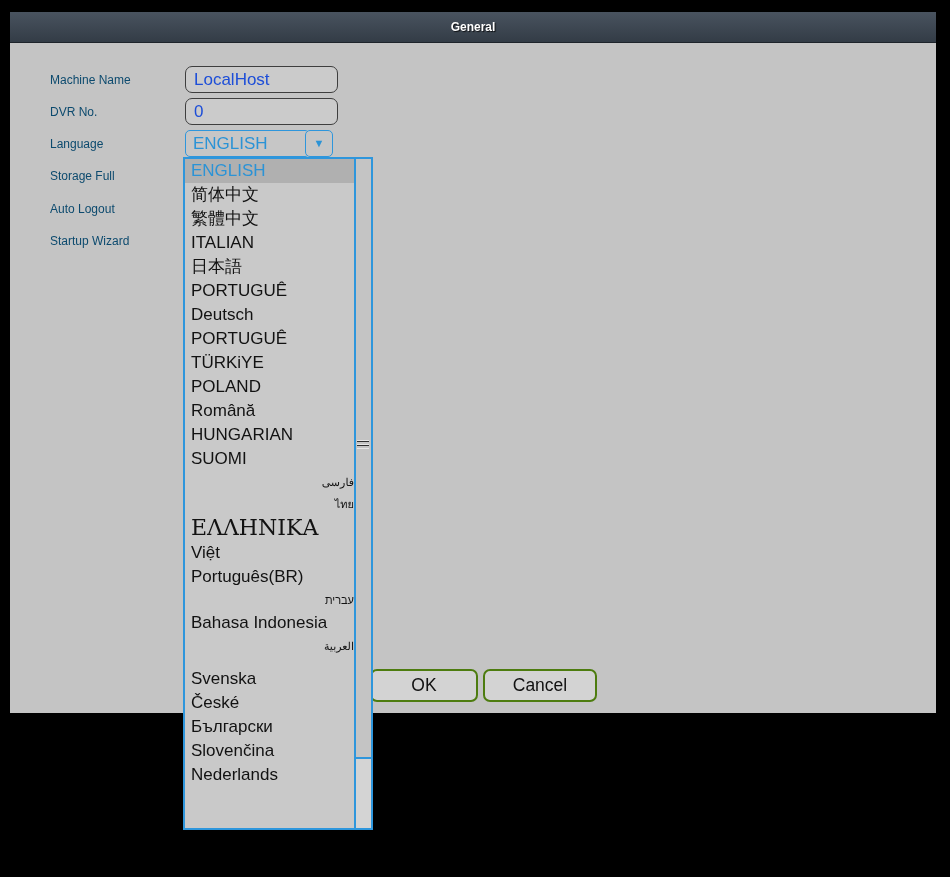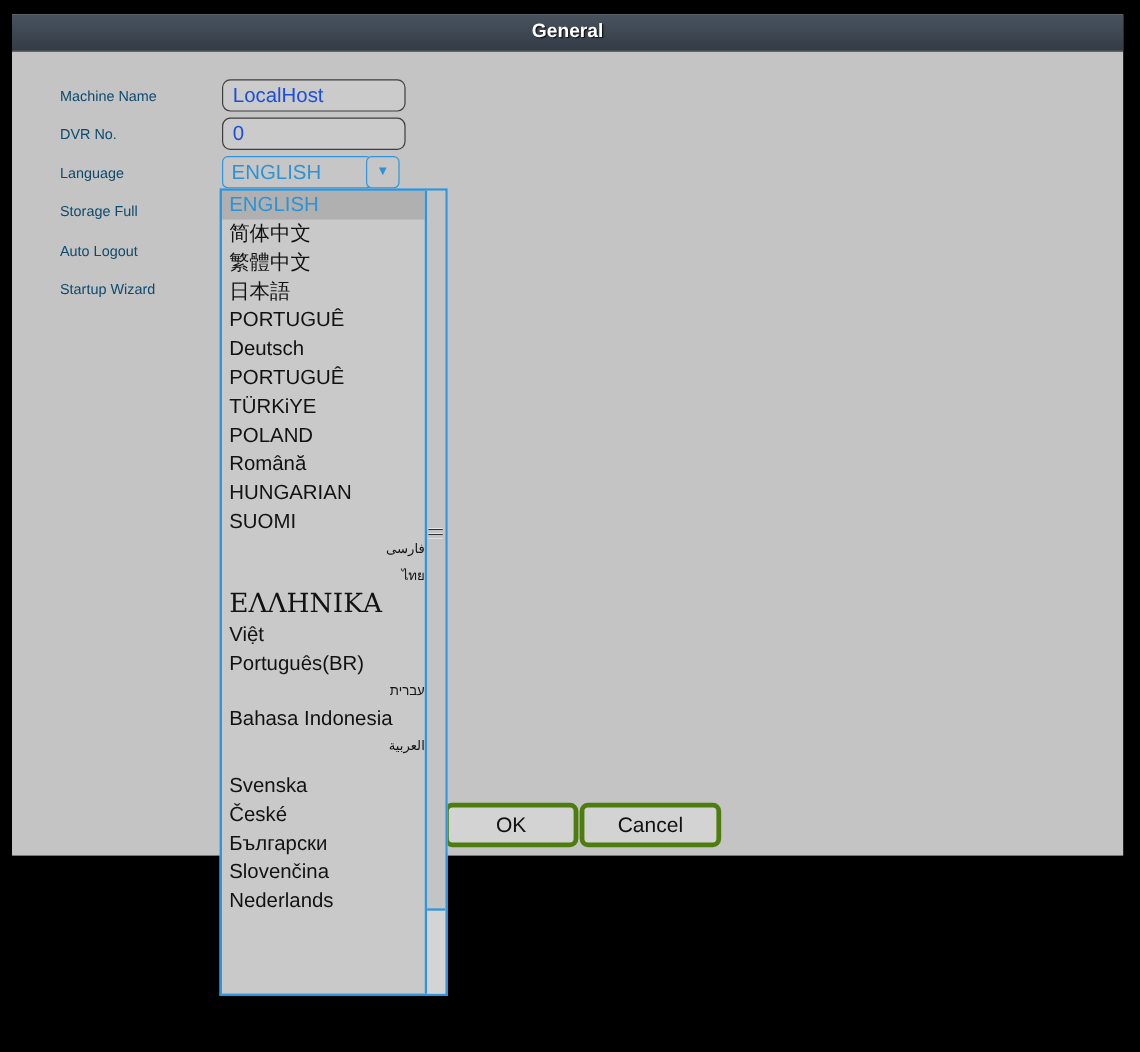--- a/index.html
+++ b/index.html
@@ -12,21 +12,21 @@
     position:absolute;left:10px;top:12px;width:926px;height:701px;
     background:#c4c4c4;z-index:1;
   }
   .titlebar{
     position:absolute;left:0;top:0;width:100%;height:30px;
     background:linear-gradient(#49535f,#333c46);
     border-bottom:1px solid #1e242b;
     display:flex;align-items:center;justify-content:center;
   }
   .titlebar .title{
-    color:#fff;font-size:16px;font-weight:bold;
+    color:#fff;font-size:12px;font-weight:bold;
     text-shadow:1px 1px 1px rgba(0,0,0,.8);
   }
   .dialog-body{position:absolute;left:0;top:31px;width:100%;height:670px;}
   
   .form-label{
     position:absolute;left:28px;height:24px;line-height:24px;
     font-size:12px;color:#0c4a6e;white-space:nowrap;margin-left:12px;
   }
   .lbl-0{top:25px;} .lbl-1{top:57px;} .lbl-2{top:89px;}
   .lbl-3{top:121px;} .lbl-4{top:154px;} .lbl-5{top:186px;}
@@ -45,21 +45,21 @@
   }
   .dd-arrow-btn{
     position:absolute;left:295px;top:87px;width:26px;height:25px;
     background:#c6c6c6;border:1.5px solid #2e96dc;border-radius:5px;
     display:flex;align-items:center;justify-content:center;
   }
   .dd-arrow-btn .arrow{color:#2b93d6;font-size:11px;line-height:1;}
   
   .btn{
     position:absolute;top:626px;height:29px;
-    background:#d3d3d3;border:4px solid #4d7c0f;border-radius:7px;
+    background:#d3d3d3;border:2px solid #4d7c0f;border-radius:7px;
     font-family:"Liberation Sans",sans-serif;font-size:17.5px;color:#111;
     display:flex;align-items:center;justify-content:center;cursor:pointer;
   }
   .btn-ok{left:360px;width:104px;}
   .btn-cancel{left:473px;width:110px;}
   
   .dropdown-list{
     position:absolute;left:183px;top:157px;width:190px;height:673px;
     background:#c9c9c9;border:2px solid #2e96dc;box-sizing:border-box;
     z-index:5;display:flex;
@@ -118,20 +118,21 @@
     <div class="btn btn-ok">OK</div>
     <div class="btn btn-cancel">Cancel</div>
   </div>
 </div>
 
 <div class="dropdown-list">
   <div class="options">
       <div class="opt selected">ENGLISH</div>
       <div class="opt">简体中文</div>
       <div class="opt">繁體中文</div>
+      <div class="opt">ITALIAN</div>
       <div class="opt">日本語</div>
       <div class="opt">PORTUGUÊ</div>
       <div class="opt">Deutsch</div>
       <div class="opt">PORTUGUÊ</div>
       <div class="opt">TÜRKiYE</div>
       <div class="opt">POLAND</div>
       <div class="opt">Română</div>
       <div class="opt">HUNGARIAN</div>
       <div class="opt">SUOMI</div>
       <div class="opt small">فارسی</div>

